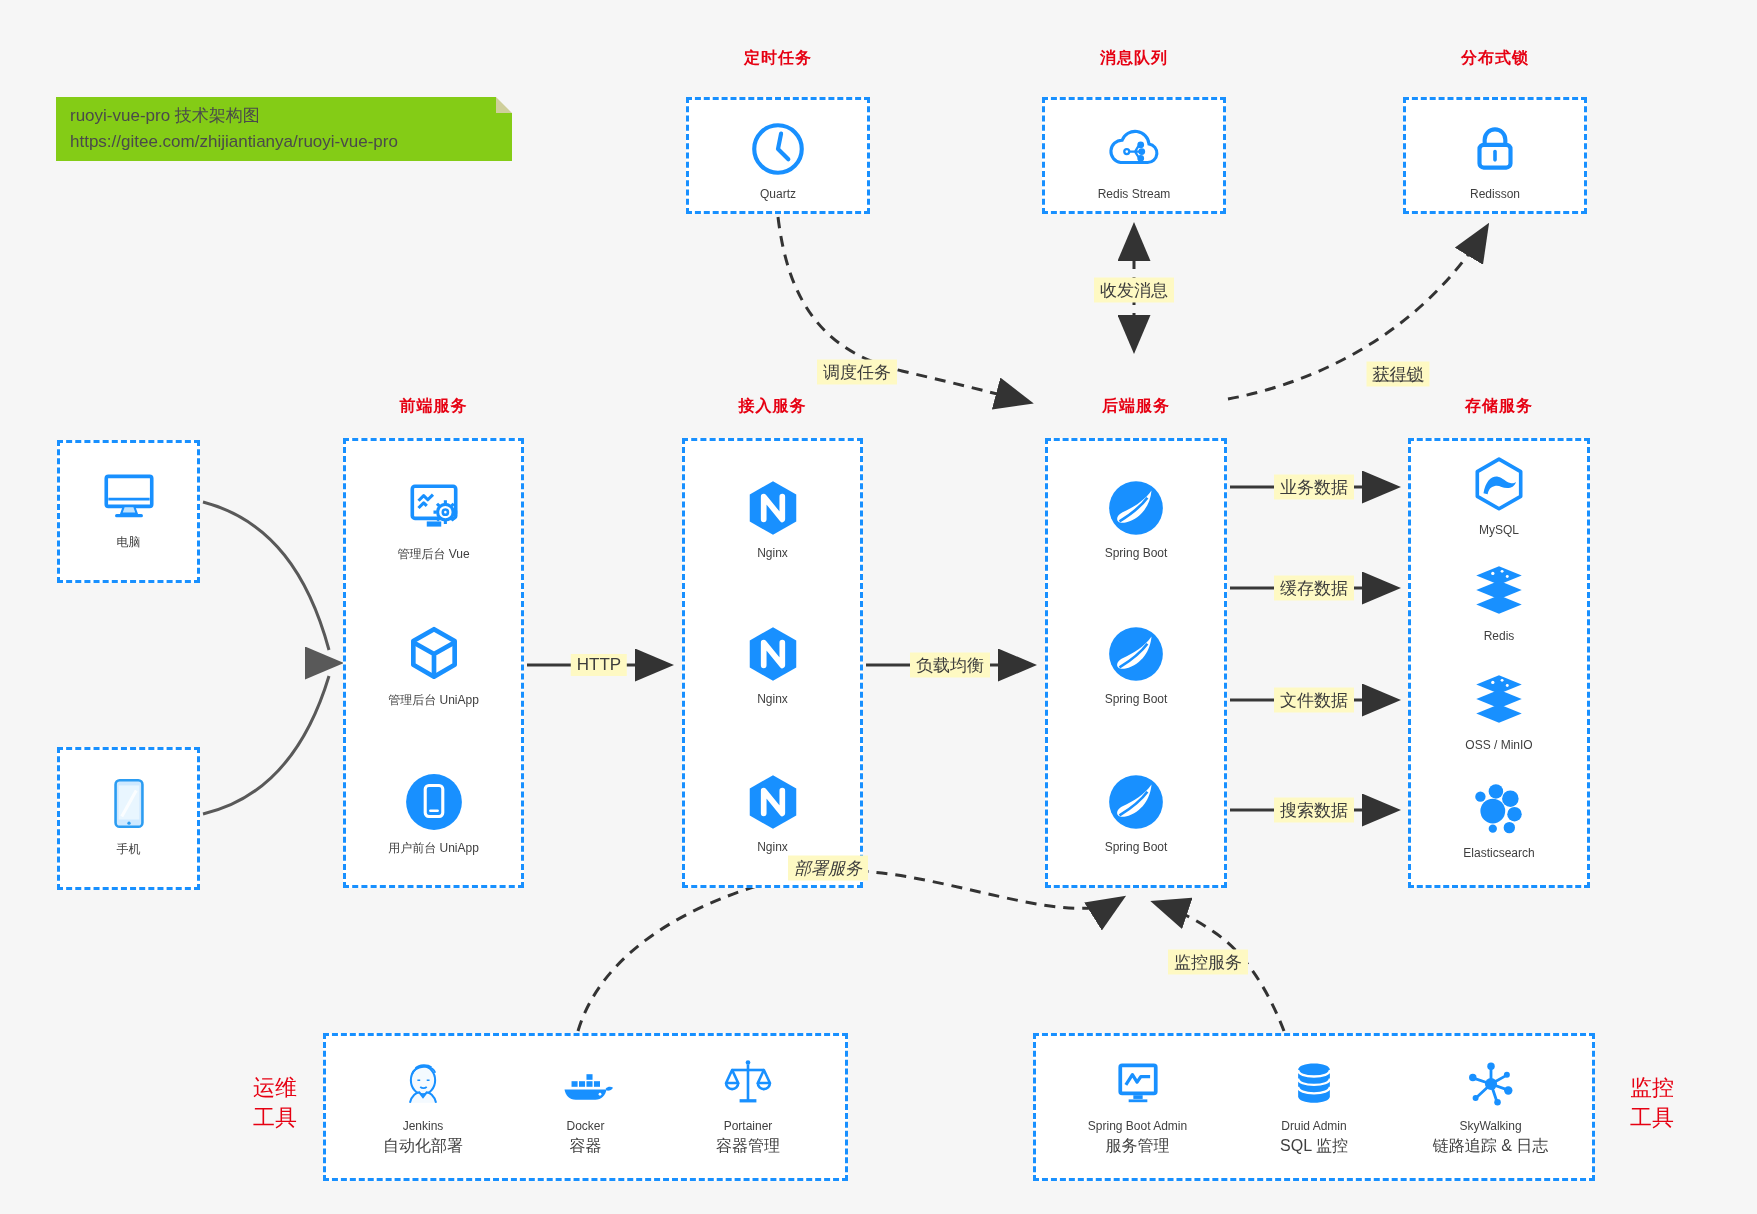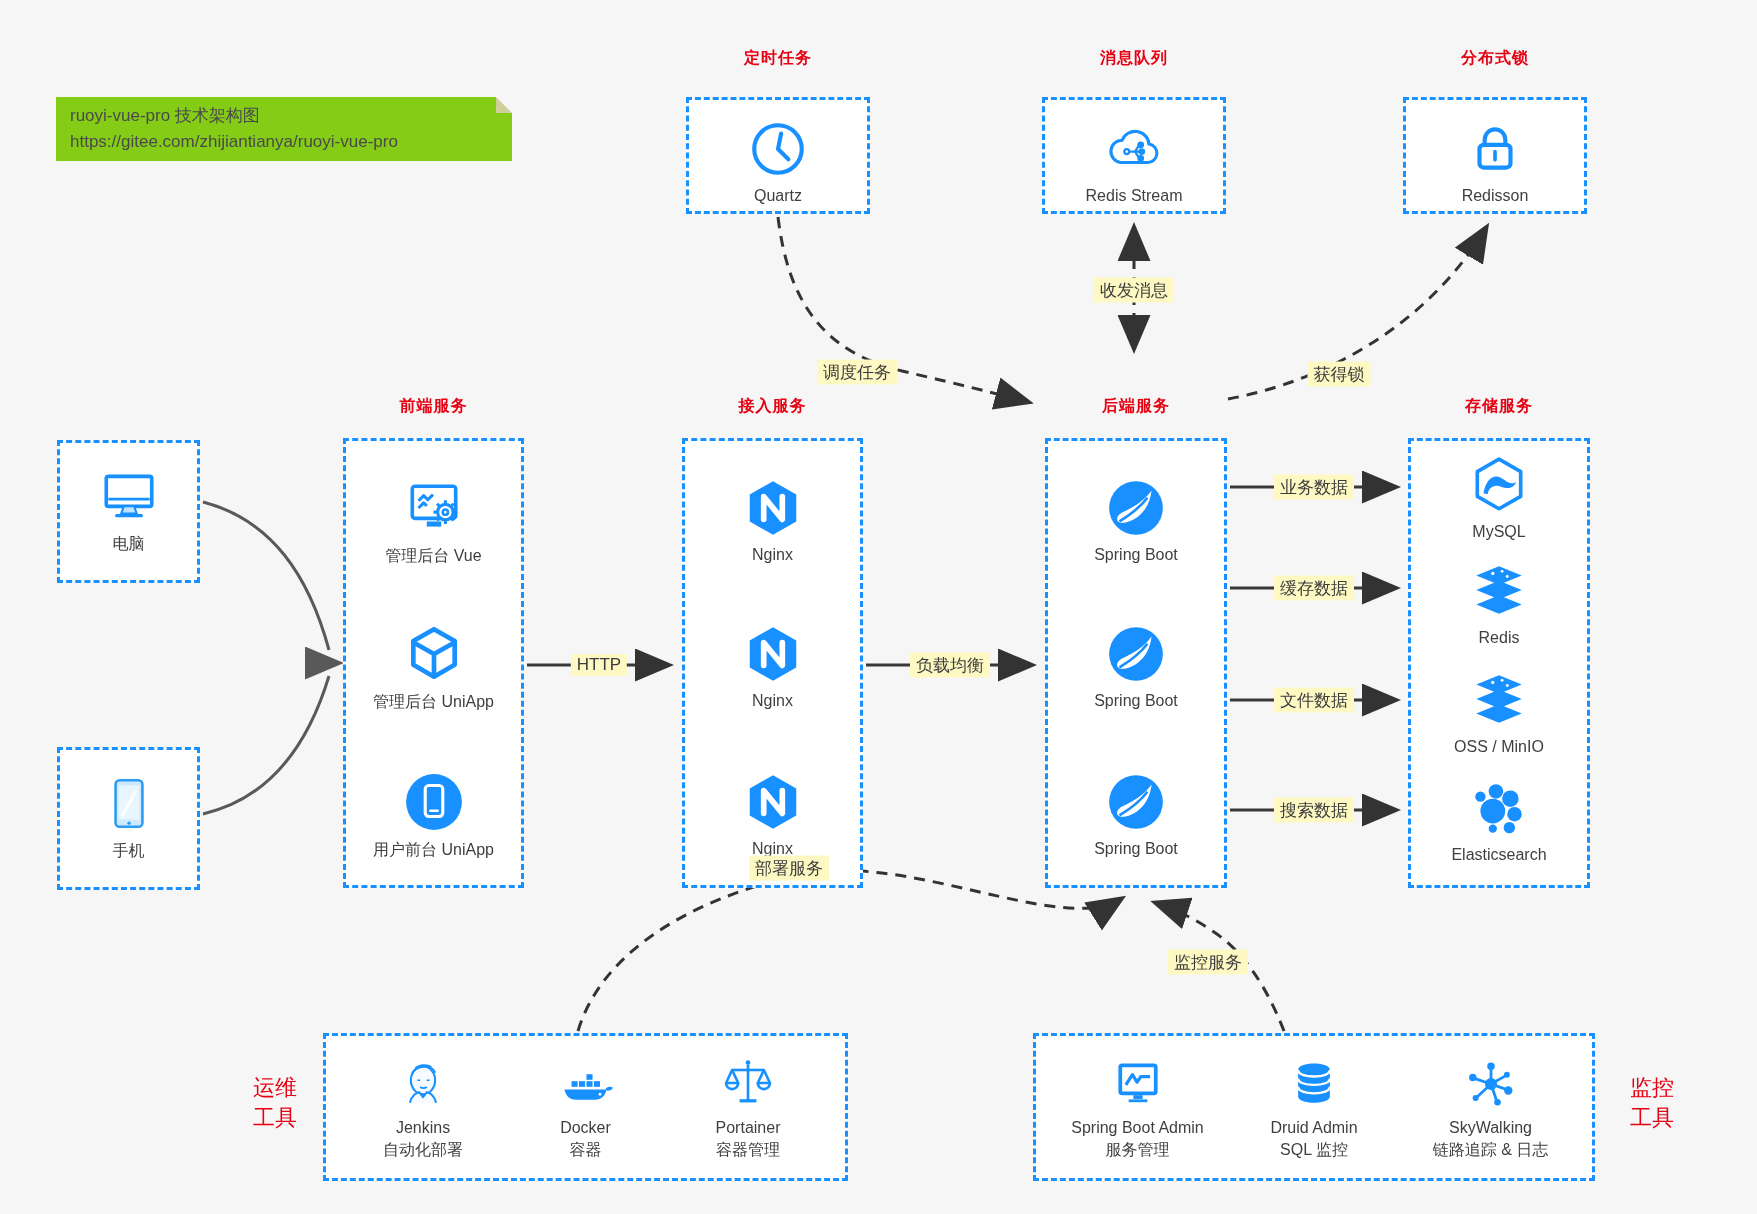--- a/index.html
+++ b/index.html
@@ -7,21 +7,21 @@
   .wires{position:absolute;left:0;top:0;}
   
   .note{position:absolute;left:56px;top:97px;width:456px;height:64px;background:#84cc16;
         color:#4a4a4a;font-size:17px;line-height:26px;padding:6px 0 0 14px;box-sizing:border-box;}
   .note::after{content:"";position:absolute;top:0;right:0;width:0;height:0;
         border-top:16px solid #f6f6f6;border-left:16px solid #cfcf9b;}
   
   .dbox{position:absolute;background:#fff;border:3px dashed #1890ff;box-sizing:border-box;}
   .gtitle{position:absolute;text-align:center;font-size:16px;font-weight:bold;color:#e60012;letter-spacing:1px;white-space:nowrap;}
   .vitem{position:absolute;left:0;right:0;display:flex;flex-direction:column;align-items:center;}
-  .ilabel{font-size:16px;color:#3f3f3f;margin-top:7px;white-space:nowrap;}
+  .ilabel{font-size:12px;color:#3f3f3f;margin-top:7px;white-space:nowrap;}
   .icon{width:62px;height:62px;display:block;}
   .icon56{width:56px;height:56px;display:block;}
   
   .elabel{position:absolute;transform:translate(-50%,-50%);background:#fef9c3;padding:1px 6px;
           font-size:17px;color:#3c3c3c;white-space:nowrap;}
   
   .hrow{display:flex;justify-content:space-between;align-items:flex-start;height:100%;box-sizing:border-box;}
   .hitem{display:flex;flex-direction:column;align-items:center;padding-top:20px;}
   .hsub{font-size:16px;color:#3f3f3f;margin-top:3px;white-space:nowrap;}
   .sideLabel{position:absolute;width:80px;font-size:22px;font-weight:normal;color:#e60012;
@@ -264,28 +264,28 @@
             <circle cx="40" cy="49" r="5.5"></circle>
             <circle cx="24" cy="50" r="4"></circle>
         </g>
       </svg>
       <div class="ilabel">Elasticsearch</div>
     </div>
   </div>
 
   <div class="elabel" style="left:857px;top:372px;">调度任务</div>
   <div class="elabel" style="left:1134px;top:290px;">收发消息</div>
-  <div class="elabel" style="left:1339px;top:374px;">获得锁</div>
+  <div class="elabel" style="left:1398px;top:374px;text-decoration:underline;">获得锁</div>
   <div class="elabel" style="left:599px;top:665px;">HTTP</div>
   <div class="elabel" style="left:950px;top:665px;">负载均衡</div>
   <div class="elabel" style="left:1314px;top:487px;">业务数据</div>
   <div class="elabel" style="left:1314px;top:588px;">缓存数据</div>
   <div class="elabel" style="left:1314px;top:700px;text-align:right;">文件数据</div>
   <div class="elabel" style="left:1314px;top:810px;">搜索数据</div>
-  <div class="elabel" style="left:789px;top:868px;">部署服务</div>
+  <div class="elabel" style="left:828px;top:868px;font-style:italic;">部署服务</div>
   <div class="elabel" style="left:1208px;top:962px;">监控服务</div>
 
   <div class="sideLabel" style="left:235px;top:1073px;">
     <div>运维</div>
     <div>工具</div>
   </div>
   <div class="dbox" style="left:323px;top:1033px;width:525px;height:148px;">
     <div class="hrow" style="padding:0 22px;">
       <div class="hitem" style="width:150px;">
         <svg class="icon56" viewBox="0 0 60 60">

